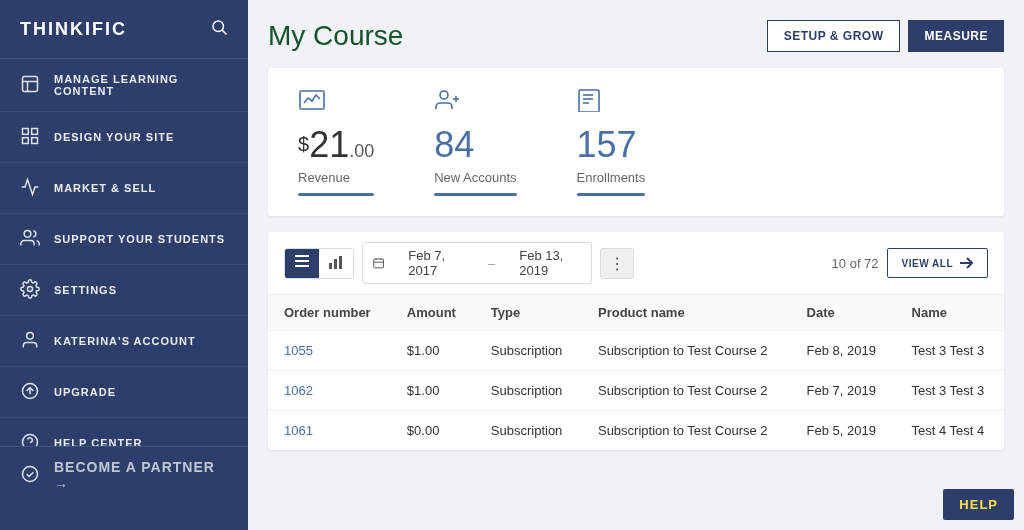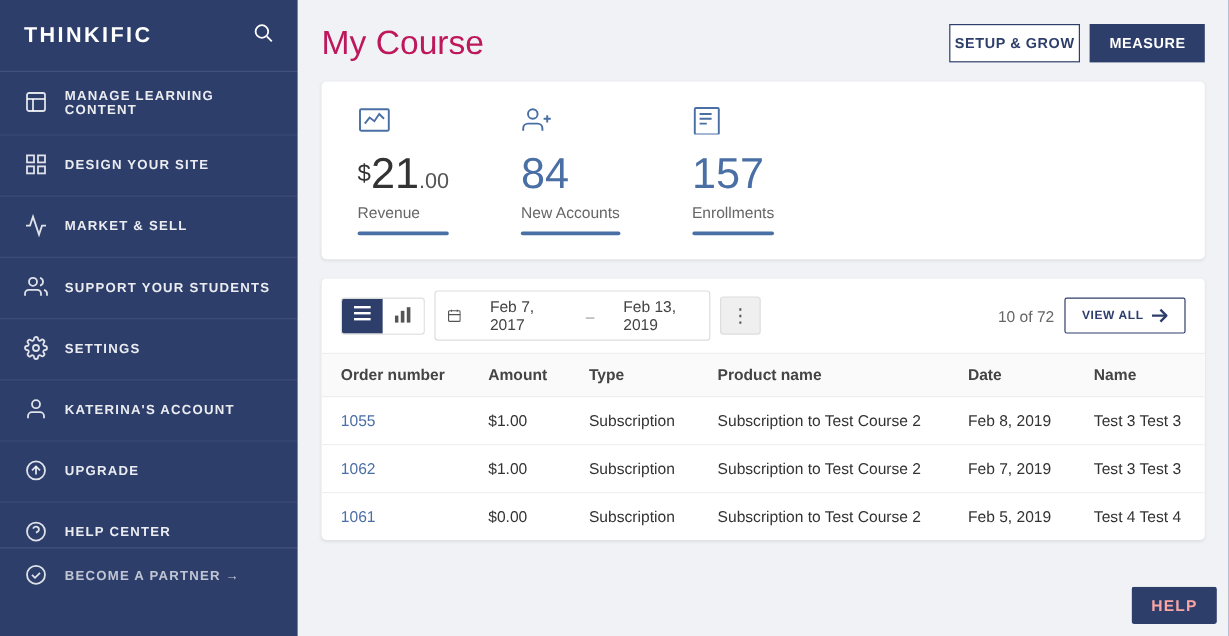--- a/index.html
+++ b/index.html
@@ -57,21 +57,21 @@
       font-weight: 600;
       letter-spacing: 1px;
       color: rgba(255,255,255,0.9);
       text-transform: uppercase;
     }
     .sidebar-bottom {
       border-top: 1px solid rgba(255,255,255,0.1);
     }
     .become-partner {
       padding: 12px 20px;
-      font-size: 11px;
+      font-size: 14px;
       font-weight: 600;
       letter-spacing: 1px;
       color: rgba(255,255,255,0.7);
       text-transform: uppercase;
       display: flex;
       align-items: center;
       cursor: pointer;
     }
 
     
@@ -88,28 +88,28 @@
     
     .page-header {
       display: flex;
       align-items: center;
       justify-content: space-between;
       margin-bottom: 16px;
     }
     .page-title {
       font-size: 28px;
       font-weight: 400;
-      color: #be185d;
+      color: #14532d;
     }
     .header-actions {
       display: flex;
       gap: 8px;
     }
     .btn-setup {
-      padding: 8px 4px;
+      padding: 8px 16px;
       border: 1.5px solid #2d3e6b;
       background: #fff;
       color: #2d3e6b;
       font-size: 12px;
       font-weight: 700;
       letter-spacing: 0.5px;
       cursor: pointer;
       text-transform: uppercase;
       text-align: center;
     }
@@ -270,21 +270,21 @@
       text-decoration: none;
       cursor: pointer;
     }
 
     
     .help-btn {
       position: fixed;
       bottom: 10px;
       right: 10px;
       background: #2d3e6b;
-      color: #fca5a5;
+      color: #fde047;
       padding: 8px 16px;
       font-size: 13px;
       font-weight: 700;
       letter-spacing: 1px;
       cursor: pointer;
       border-radius: 2px;
     }
 
     
     svg { display: inline-block; }

